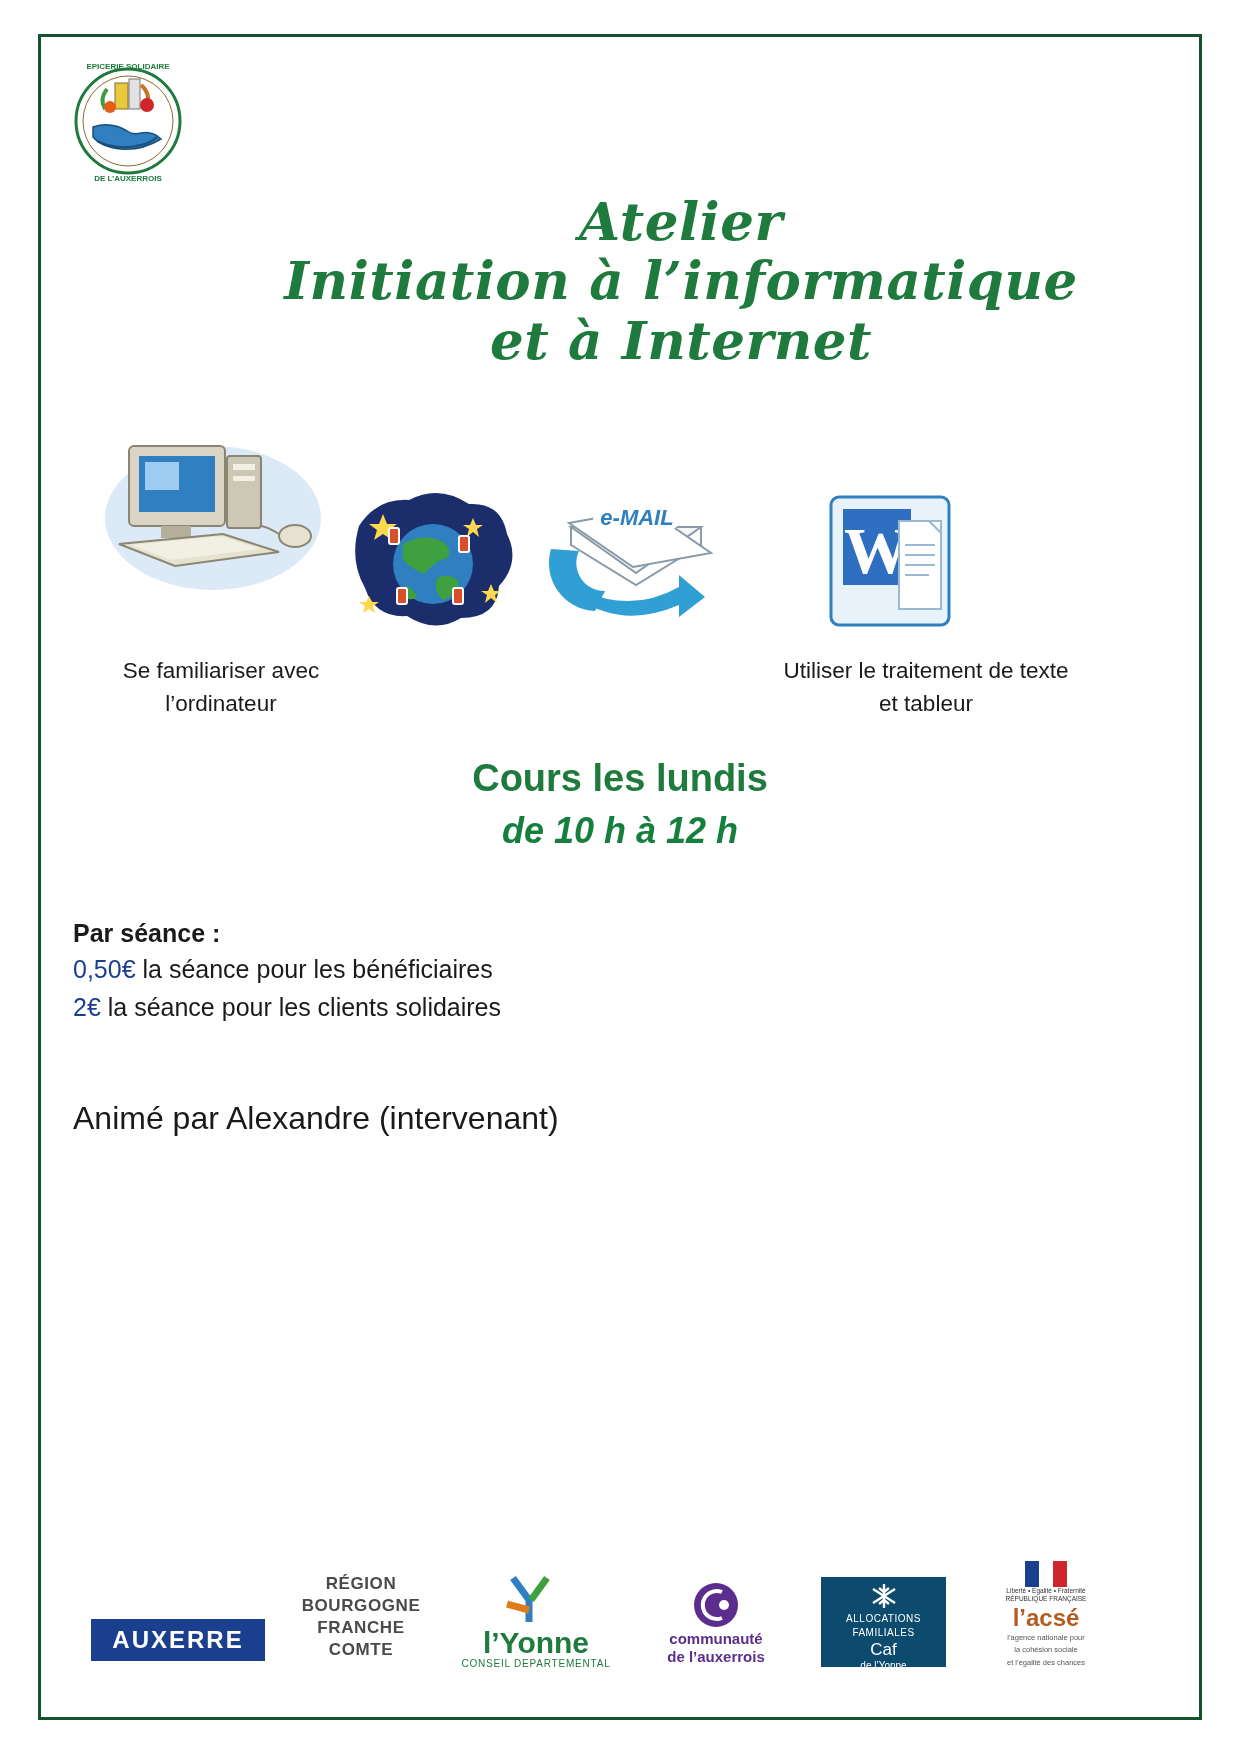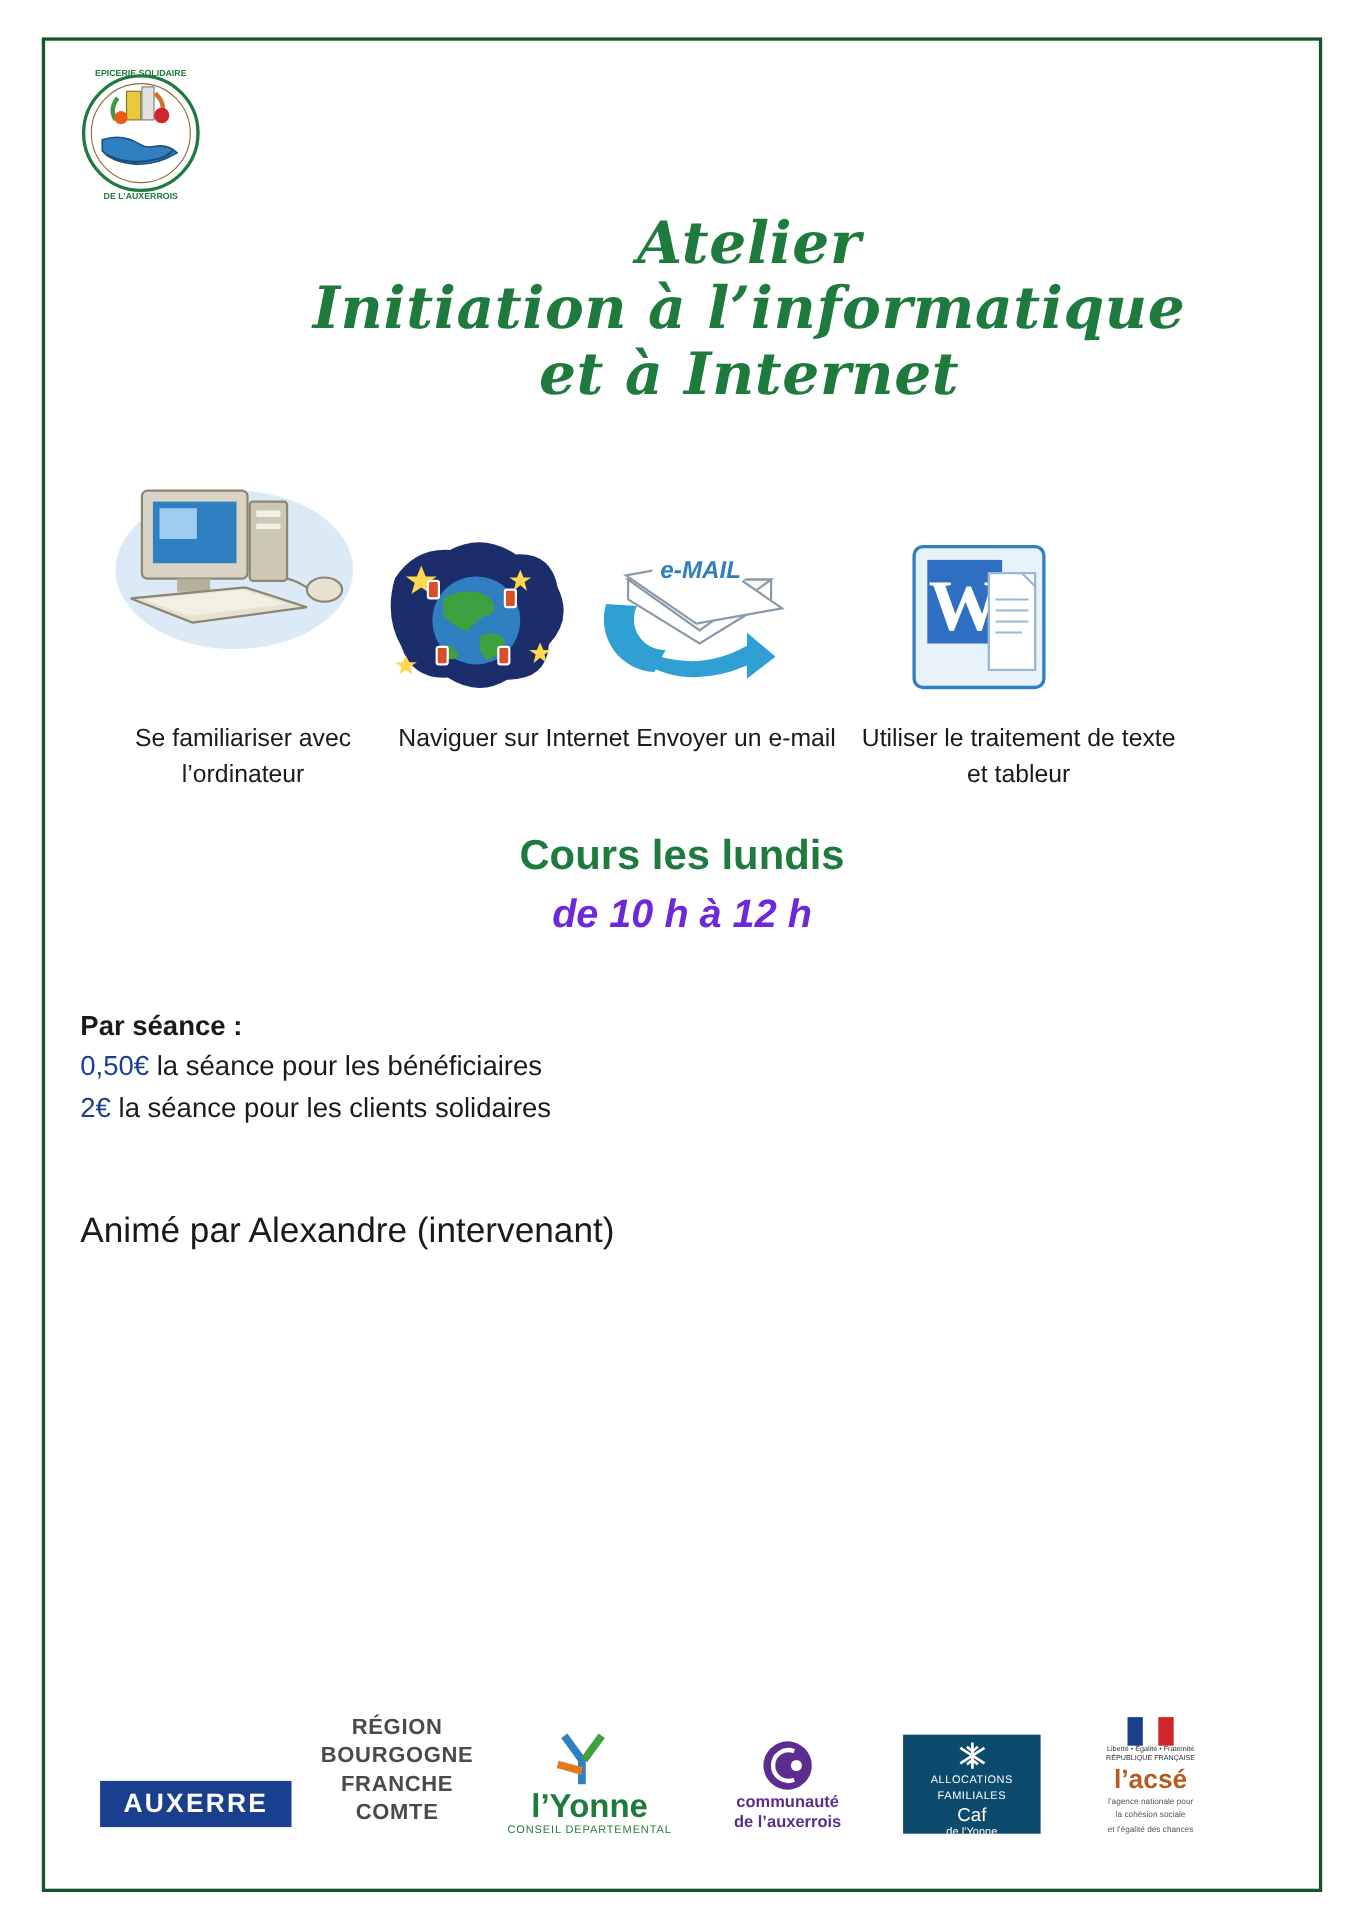--- a/index.html
+++ b/index.html
@@ -104,21 +104,21 @@
   .schedule .days {
     font-size: 38px;
     font-weight: bold;
     color: #1f7a3d;
     line-height: 1.25;
   }
   .schedule .hours {
     font-size: 36px;
     font-weight: bold;
     font-style: italic;
-    color: #6d28d9;
+    color: #15803d;
     line-height: 1.35;
     margin-top: 4px;
   }
 
   
   .body-text {
     position: absolute;
     left: 32px;
     top: 868px;
     width: 1080px;
@@ -174,21 +174,21 @@
     font-weight: bold;
     letter-spacing: 2px;
     line-height: 42px;
   }
 
   .region {
     left: 245px;
     bottom: 18px;
     width: 150px;
     color: #4a4a4a;
-    font-size: 20px;
+    font-size: 17px;
     font-weight: bold;
     line-height: 1.3;
     letter-spacing: 0.6px;
   }
 
   .yonne { left: 410px; bottom: 10px; width: 170px; }
   .yonne .yname {
     font-size: 30px;
     font-weight: bold;
     color: #1f7a3d;
@@ -362,21 +362,20 @@
           <line x1="124" y1="78" x2="154" y2="78"></line>
           <line x1="124" y1="88" x2="148" y2="88"></line>
         </g>
       </svg>
     </div>
 
   </div>
 
   <div class="captions">
     <div class="caption cap1">Se familiariser avec l’ordinateur</div>
-    <div class="caption cap2">Naviguer sur Internet Envoyer un e-mail</div>
     <div class="caption cap3">Utiliser le traitement de texte et tableur</div>
   </div>
 
   <div class="schedule">
     <div class="days">Cours les lundis</div>
     <div class="hours">de 10 h à 12 h</div>
   </div>
 
   <div class="body-text">
     <div class="line-sub">Par séance :</div>

